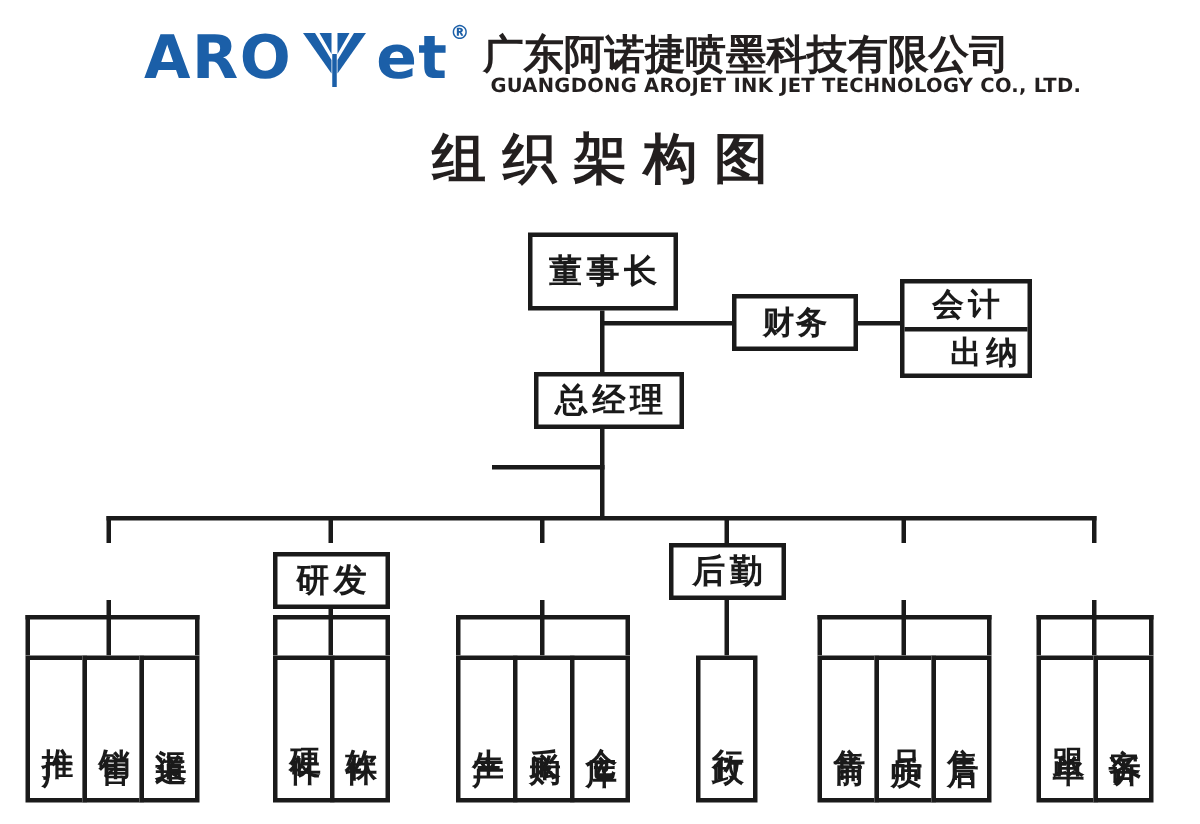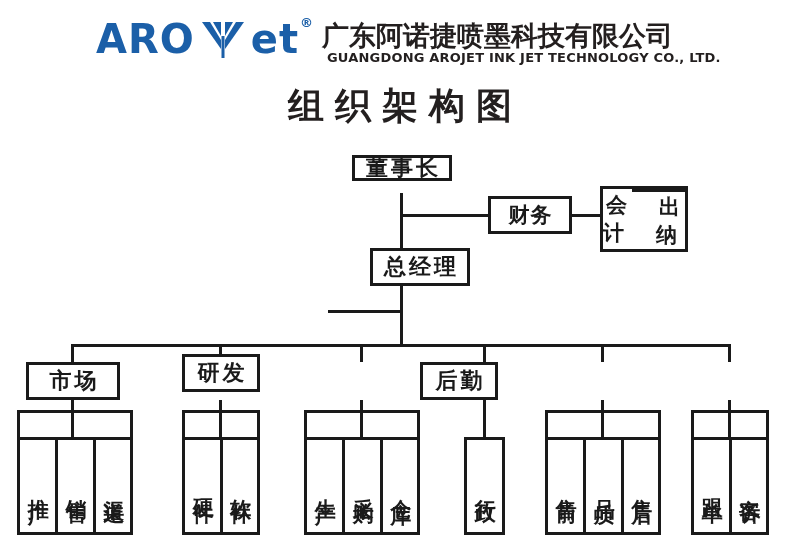--- a/index.html
+++ b/index.html
@@ -126,21 +126,21 @@
     text-orientation: upright;
   }
   
   .stack {
     position: absolute;
     box-sizing: border-box;
     border: 3px solid #1a1a1a;
     background: #ffffff;
     z-index: 3;
     display: flex;
-    flex-direction: row;
+    flex-direction: column;
   }
   .stack .cell {
     flex: 1 1 0;
     display: flex;
     align-items: center;
     justify-content: center;
     font-size: 21px;
     font-weight: 700;
     color: #1a1a1a;
     letter-spacing: 3px;
@@ -185,74 +185,73 @@
       <span class="logo-word">et</span>
       <span id="logo-reg">®</span>
     </div>
 
     <div id="company-cn">广东阿诺捷喷墨科技有限公司</div>
     <div id="company-en">GUANGDONG AROJET INK JET TECHNOLOGY CO., LTD.</div>
   </div>
 
   <div id="chart">
 
-    <div class="node h" style="left:352px; top:15px; width:100px; height:26px;">董事长</div>
+    <div class="node h" style="left:352px; top:15px; width:100px; height:52px;">董事长</div>
 
     <div class="ln v" style="left:400px; top:53px; width:3px; height:55px;"></div>
 
     <div class="ln h" style="left:400px; top:74px; width:88px; height:3px;"></div>
 
     <div class="node h small" style="left:488px; top:56px; width:84px; height:38px;">财务</div>
 
     <div class="ln h" style="left:572px; top:74px; width:28px; height:3px;"></div>
 
     <div class="stack" style="left:600px; top:46px; width:88px; height:66px;">
       <div class="cell">会计</div>
       <div class="cell">出纳</div>
     </div>
 
-    <div class="node h" style="left:370px; top:108px; width:100px; height:38px;">总经理</div>
+    <div class="node h" style="left:356px; top:108px; width:100px; height:38px;">总经理</div>
 
     <div class="ln v" style="left:400px; top:146px; width:3px; height:58px;"></div>
 
     <div class="ln h" style="left:328px; top:170px; width:75px; height:3px;"></div>
 
 
     <div class="ln h" style="left:71px; top:204px; width:660px; height:3px;"></div>
 
     <div class="ln v" style="left:71px; top:204px; width:3px; height:18px;"></div>
-    <div class="node h" style="left:26px; top:222px; width:94px; height:38px;">市场</div>
     <div class="ln v" style="left:71px; top:260px; width:3px; height:37px;"></div>
     <div class="ln h" style="left:17px; top:270px; width:116px; height:3px;"></div>
     <div class="ln v" style="left:17px; top:270px; width:3px; height:27px;"></div>
     <div class="ln v" style="left:130px; top:270px; width:3px; height:27px;"></div>
     <div class="node v" style="left:17px; top:297px; width:41px; height:98px;">推广</div>
     <div class="node v" style="left:55px; top:297px; width:41px; height:98px;">销售</div>
     <div class="node v" style="left:93px; top:297px; width:40px; height:98px;">渠道</div>
 
     <div class="ln v" style="left:219px; top:204px; width:3px; height:18px;"></div>
-    <div class="node h" style="left:182px; top:214px; width:78px; height:38px;">研发</div>
+    <div class="node h" style="left:182px; top:228px; width:78px; height:38px;">研发</div>
     <div class="ln v" style="left:219px; top:260px; width:3px; height:37px;"></div>
     <div class="ln h" style="left:182px; top:270px; width:78px; height:3px;"></div>
     <div class="ln v" style="left:182px; top:270px; width:3px; height:27px;"></div>
     <div class="ln v" style="left:257px; top:270px; width:3px; height:27px;"></div>
     <div class="node v" style="left:182px; top:297px; width:41px; height:98px;">硬件</div>
     <div class="node v" style="left:220px; top:297px; width:40px; height:98px;">软件</div>
 
     <div class="ln v" style="left:360px; top:204px; width:3px; height:18px;"></div>
     <div class="ln v" style="left:360px; top:260px; width:3px; height:37px;"></div>
     <div class="ln h" style="left:304px; top:270px; width:116px; height:3px;"></div>
     <div class="ln v" style="left:304px; top:270px; width:3px; height:27px;"></div>
     <div class="ln v" style="left:417px; top:270px; width:3px; height:27px;"></div>
     <div class="node v" style="left:304px; top:297px; width:41px; height:98px;">生产</div>
     <div class="node v" style="left:342px; top:297px; width:41px; height:98px;">采购</div>
     <div class="node v" style="left:380px; top:297px; width:40px; height:98px;">仓库</div>
 
     <div class="ln v" style="left:483px; top:204px; width:3px; height:18px;"></div>
-    <div class="node h" style="left:420px; top:222px; width:78px; height:38px;">后勤</div>
+    <div class="node h" style="left:446px; top:222px; width:78px; height:38px;">后勤</div>
     <div class="ln v" style="left:483px; top:260px; width:3px; height:37px;"></div>
     <div class="node v" style="left:464px; top:297px; width:41px; height:98px;">行政</div>
 
     <div class="ln v" style="left:601px; top:204px; width:3px; height:18px;"></div>
     <div class="ln v" style="left:601px; top:260px; width:3px; height:37px;"></div>
     <div class="ln h" style="left:545px; top:270px; width:116px; height:3px;"></div>
     <div class="ln v" style="left:545px; top:270px; width:3px; height:27px;"></div>
     <div class="ln v" style="left:658px; top:270px; width:3px; height:27px;"></div>
     <div class="node v" style="left:545px; top:297px; width:41px; height:98px;">售前</div>
     <div class="node v" style="left:583px; top:297px; width:41px; height:98px;">品质</div>

